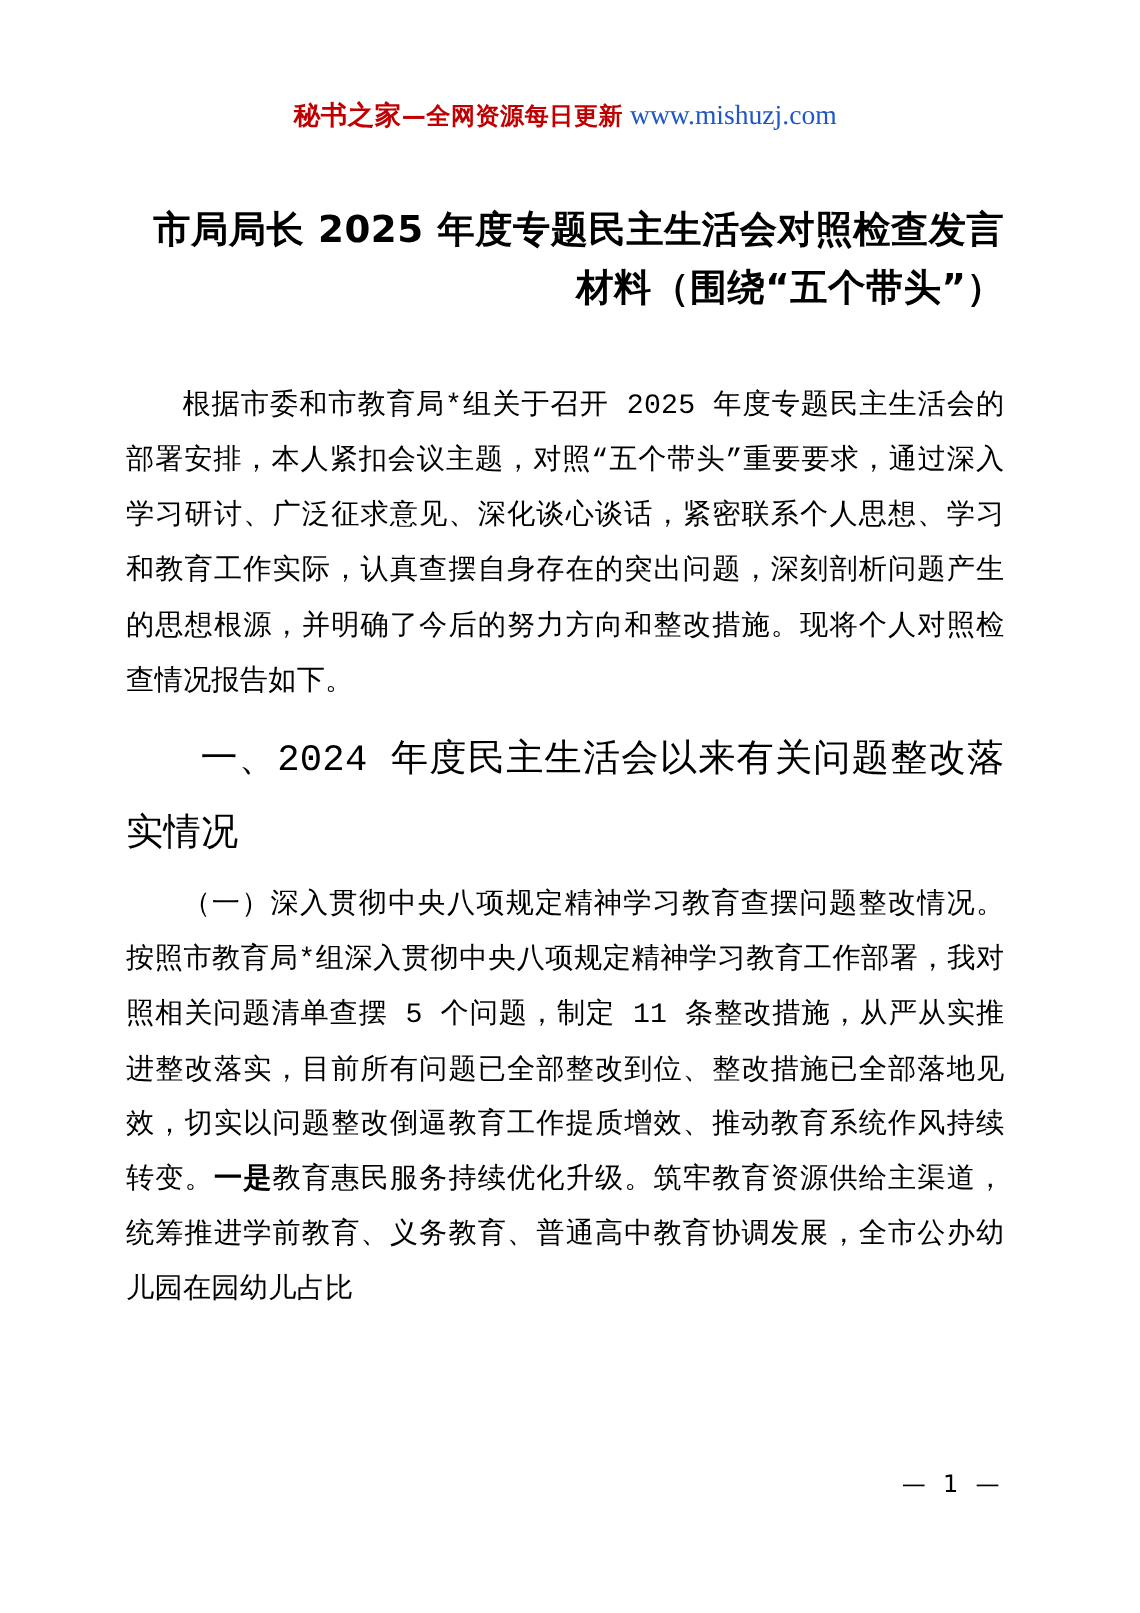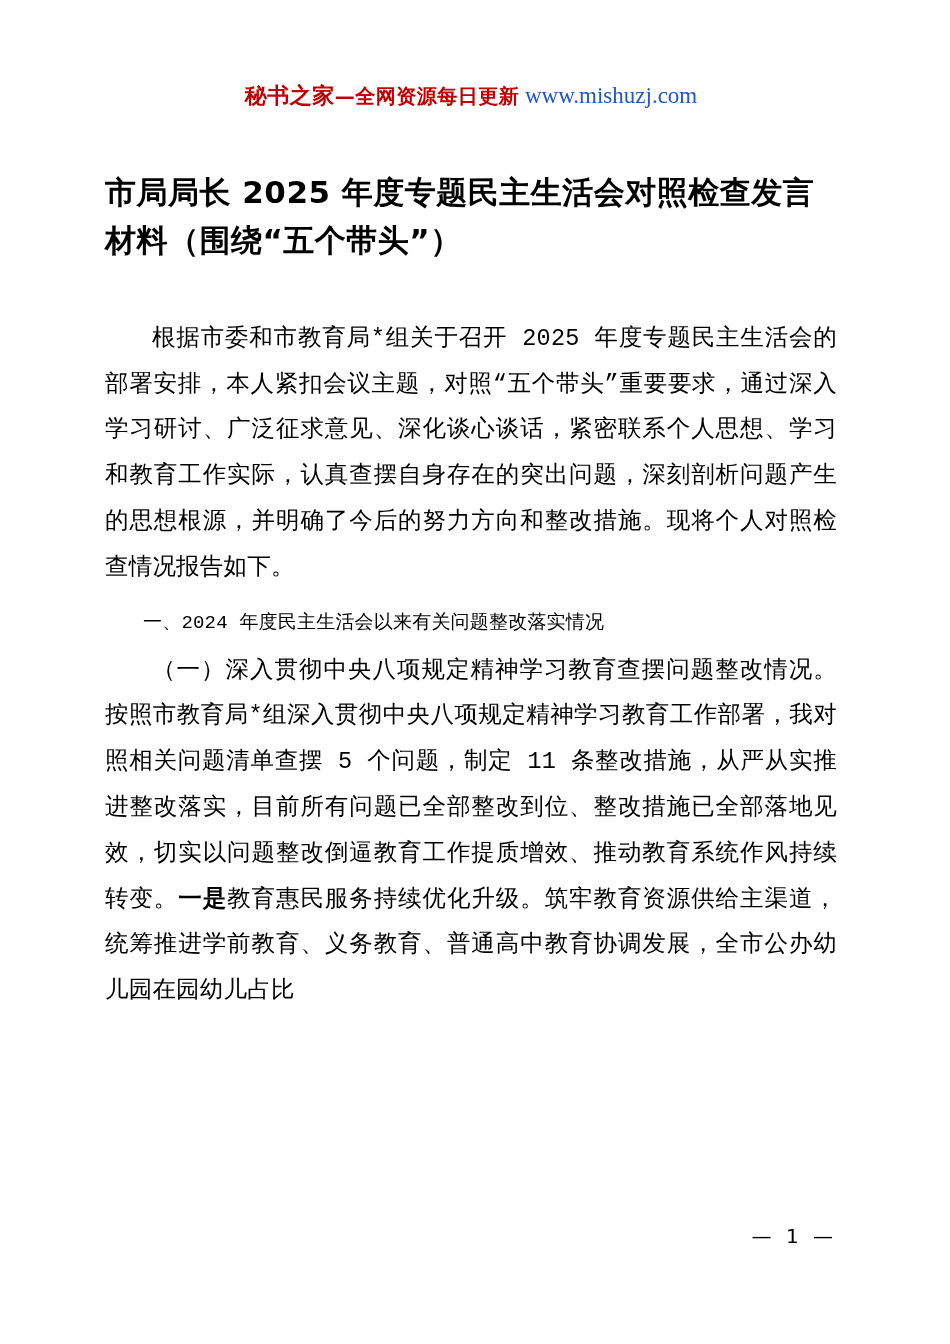--- a/index.html
+++ b/index.html
@@ -46,21 +46,21 @@
   .site-header .url {
     color: #1f56c8;
     font-family: "Liberation Serif", serif;
     font-size: 23px;
     letter-spacing: 0px;
   }
 
   
   .doc-title {
     margin: 58px 0 0 0;
-    text-align: left;
+    text-align: right;
     font-family: "DejaVu Sans", "Liberation Sans", sans-serif;
     font-weight: bold;
     font-size: 31px;
     line-height: 1.55;
     letter-spacing: 0.5px;
     color: #000;
   }
 
   
   .doc-body {
@@ -70,21 +70,21 @@
     font-family: Liberation Mono, monospace;
     font-size: 23.5px;
     line-height: 1.95;
     text-align: justify;
     text-justify: inter-ideograph;
     text-indent: 2em;
     margin: 0 0 6px 0;
     letter-spacing: 0.2px;
   }
   .para.heading-1 {
-    font-size: 19px;
+    font-size: 31px;
     margin-top: 14px;
   }
   .para.sub {
     margin-top: 0;
   }
   .bold {
     font-weight: bold;
   }
 
   

